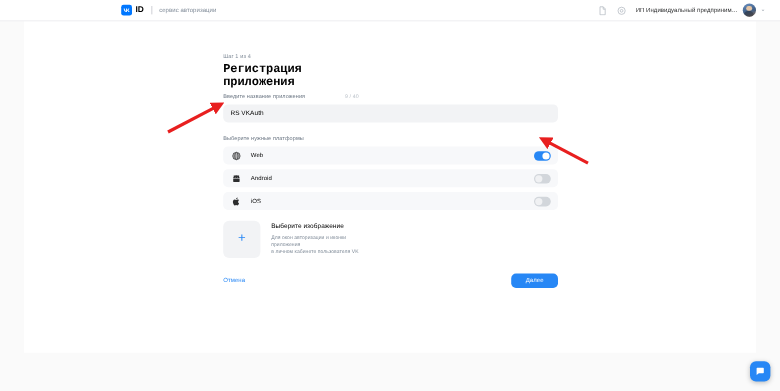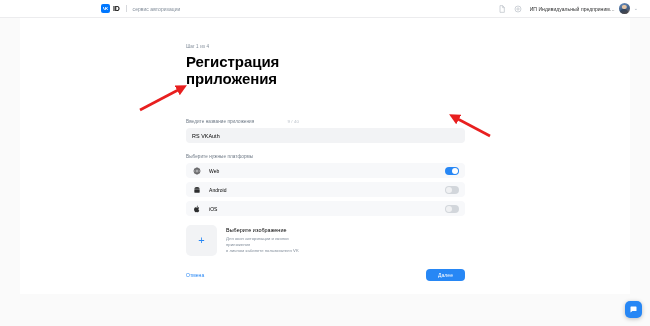--- a/index.html
+++ b/index.html
@@ -157,25 +157,26 @@
   }
 
   .step-label {
     font-size: 4.6px;
     color: #818c99;
     letter-spacing: 0.1px;
     margin-bottom: 4px;
   }
 
   .page-title {
-    font-size: 15px;
+    font-size: 10px;
     font-weight: bold;
     color: #000000;
     letter-spacing: -0.05px;
-    margin-bottom: 32px;
+    margin-bottom: 3px;
+    font-family: Liberation Mono, monospace;
   }
 
   
   .field-head {
     display: flex;
     justify-content: space-between;
     align-items: baseline;
     margin-bottom: 4px;
   }
 

